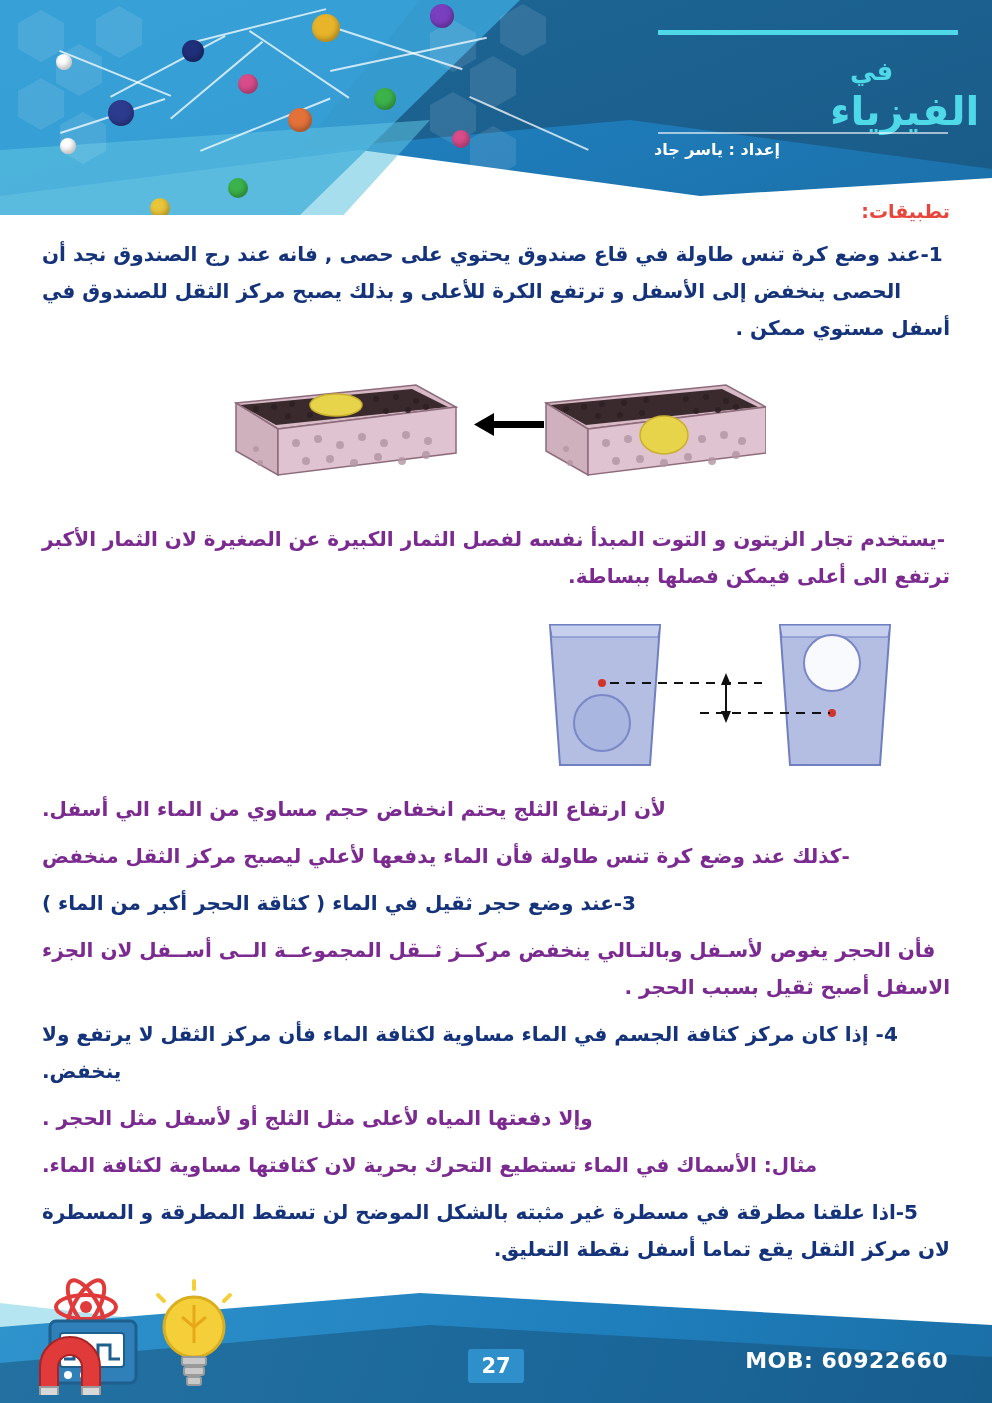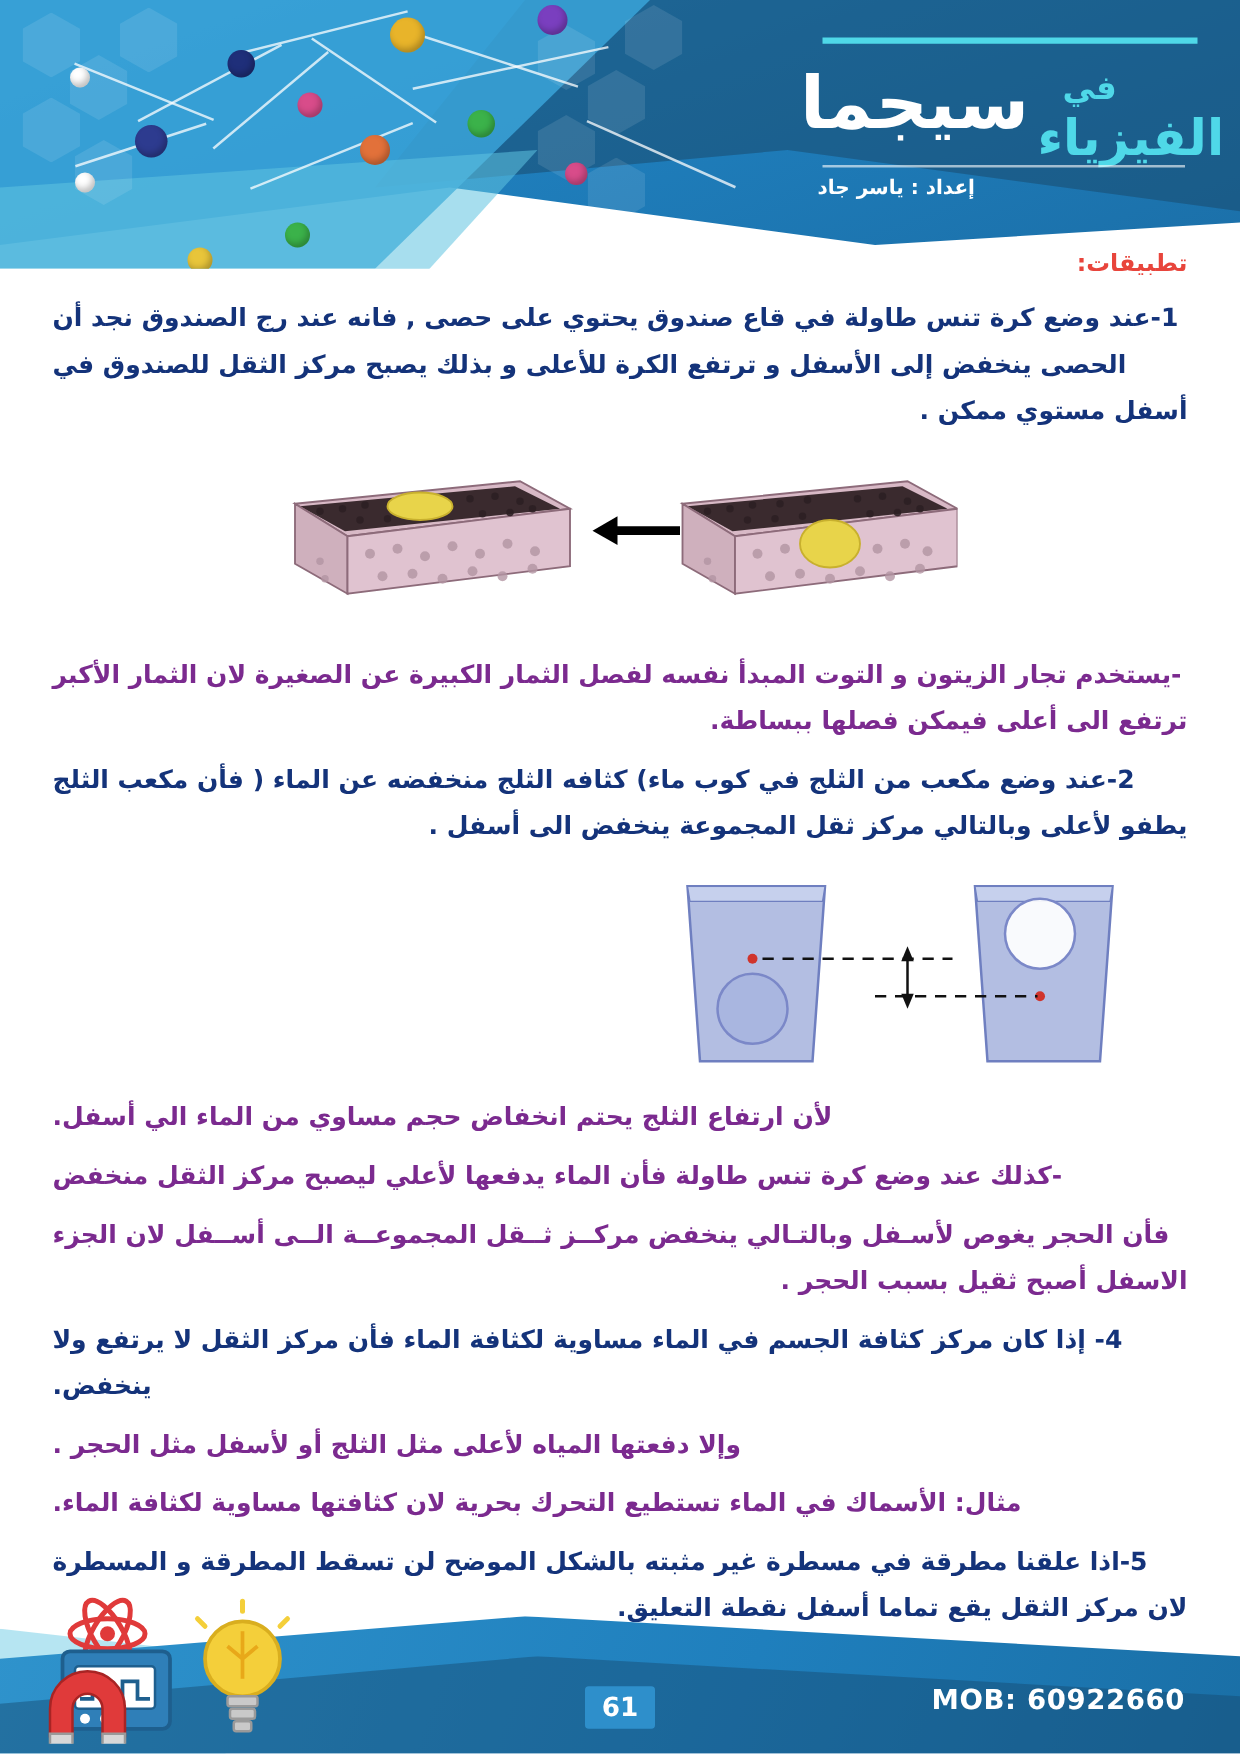--- a/index.html
+++ b/index.html
@@ -254,21 +254,20 @@
   <div class="mol-dot" style="top:4px;   left:430px; width:24px; height:24px; background:#7a3fbf;"></div>
   <div class="mol-dot" style="top:88px;  left:374px; width:22px; height:22px; background:#3bb24a;"></div>
   <div class="mol-dot" style="top:178px; left:228px; width:20px; height:20px; background:#3bb24a;"></div>
   <div class="mol-dot" style="top:198px; left:150px; width:20px; height:20px; background:#e8c53a;"></div>
   <div class="mol-dot" style="top:130px; left:452px; width:18px; height:18px; background:#d84c8a;"></div>
   <div class="mol-dot" style="top:138px; left:60px;  width:16px; height:16px; background:#ffffff;"></div>
   <div class="mol-dot" style="top:54px;  left:56px;  width:16px; height:16px; background:#ffffff;"></div>
 
   <div class="logo-wrap">
     <div class="logo-line-top"></div>
-    <div class="logo-main">سيجما</div>
     <div class="logo-sub-a">في</div>
     <div class="logo-sub-b">الفيزياء</div>
     <div class="logo-rule"></div>
     <div class="logo-author">إعداد : ياسر جاد</div>
   </div>
 </div>
 
 <div class="content">
 
   <div class="apps-title">تطبيقات:</div>
@@ -363,21 +362,20 @@
             <circle cx="160" cy="48" r="3"></circle>
           <circle cx="182" cy="47" r="3"></circle>
             <circle cx="200" cy="44" r="3"></circle>
         </g>
       </g>
     </svg>
   </div>
 
   <p class="para c-purple just">-يستخدم تجار الزيتون و التوت المبدأ نفسه لفصل الثمار الكبيرة عن الصغيرة لان الثمار الأكبر ترتفع الى أعلى فيمكن فصلها ببساطة.</p>
 
-  <p class="para c-navy just">2-عند وضع مكعب من الثلج في كوب ماء) كثافه الثلج منخفضه عن الماء ( فأن مكعب الثلج يطفو لأعلى وبالتالي مركز ثقل المجموعة ينخفض الى أسفل .</p>
 
   <div class="fig2">
     <svg width="420" height="175" viewBox="0 0 420 175">
 
       <g>
         <path d="M20,20 L130,20 L120,160 L30,160 Z" fill="#9aa8d8" fill-opacity=".75" stroke="#6f7fc0" stroke-width="2"></path>
         <path d="M20,20 L130,20 L128,32 L22,32 Z" fill="#c8d2ee" fill-opacity=".9" stroke="#6f7fc0" stroke-width="1"></path>
         <circle cx="72" cy="118" r="28" fill="#a9b6e0" stroke="#7b88c8" stroke-width="2"></circle>
         <circle cx="72" cy="78" r="4" fill="#d0342c"></circle>
       </g>
@@ -392,20 +390,21 @@
       <line x1="80" y1="78" x2="232" y2="78" stroke="#111" stroke-width="2" stroke-dasharray="9,7"></line>
       <line x1="170" y1="108" x2="300" y2="108" stroke="#111" stroke-width="2" stroke-dasharray="9,7"></line>
       <line x1="196" y1="72" x2="196" y2="114" stroke="#111" stroke-width="2"></line>
       <polygon points="196,68 191,80 201,80" fill="#111"></polygon>
       <polygon points="196,118 191,106 201,106" fill="#111"></polygon>
     </svg>
   </div>
 
   <p class="para c-purple">لأن ارتفاع الثلج يحتم انخفاض حجم مساوي من الماء الي أسفل.</p>
   <p class="para c-purple">-كذلك عند وضع كرة تنس طاولة فأن الماء يدفعها لأعلي ليصبح مركز الثقل منخفض</p>
+  <p class="para c-navy">3-عند وضع حجر ثقيل في الماء ( كثاقة الحجر أكبر من الماء )</p>
   <p class="para c-purple just">فأن الحجر يغوص لأسـفل وبالتـالي ينخفض مركــز ثــقل المجموعــة الــى أســفل لان الجزء الاسفل أصبح ثقيل بسبب الحجر .</p>
   <p class="para c-navy">4- إذا كان مركز كثافة الجسم في الماء مساوية لكثافة الماء فأن مركز الثقل لا يرتفع ولا ينخفض.</p>
   <p class="para c-purple">وإلا دفعتها المياه لأعلى مثل الثلج أو لأسفل مثل الحجر .</p>
   <p class="para c-purple">مثال: الأسماك في الماء تستطيع التحرك بحرية لان كثافتها مساوية لكثافة الماء.</p>
   <p class="para c-navy just">5-اذا علقنا مطرقة في مسطرة غير مثبته بالشكل الموضح لن تسقط المطرقة و المسطرة لان مركز الثقل يقع تماما أسفل نقطة التعليق.</p>
 </div>
 
 <div class="footer">
   <div class="ftr-light"></div>
   <div class="ftr-band"></div>
@@ -441,15 +440,15 @@
       <rect x="30" y="80" width="20" height="8" rx="2" fill="#c9c9c9" stroke="#9a9a9a" stroke-width="2"></rect>
       <rect x="33" y="90" width="14" height="8" rx="2" fill="#c9c9c9" stroke="#9a9a9a" stroke-width="2"></rect>
       <g stroke="#f4cf3a" stroke-width="4" stroke-linecap="round">
         <line x1="40" y1="2" x2="40" y2="-6"></line>
         <line x1="10" y1="14" x2="4" y2="8"></line>
         <line x1="70" y1="14" x2="76" y2="8"></line>
       </g>
     </g>
   </svg>
 
-  <div class="page-num">61</div>
+  <div class="page-num">27</div>
   <div class="mob">MOB: 60922660</div>
 </div>
 
 </body></html>

